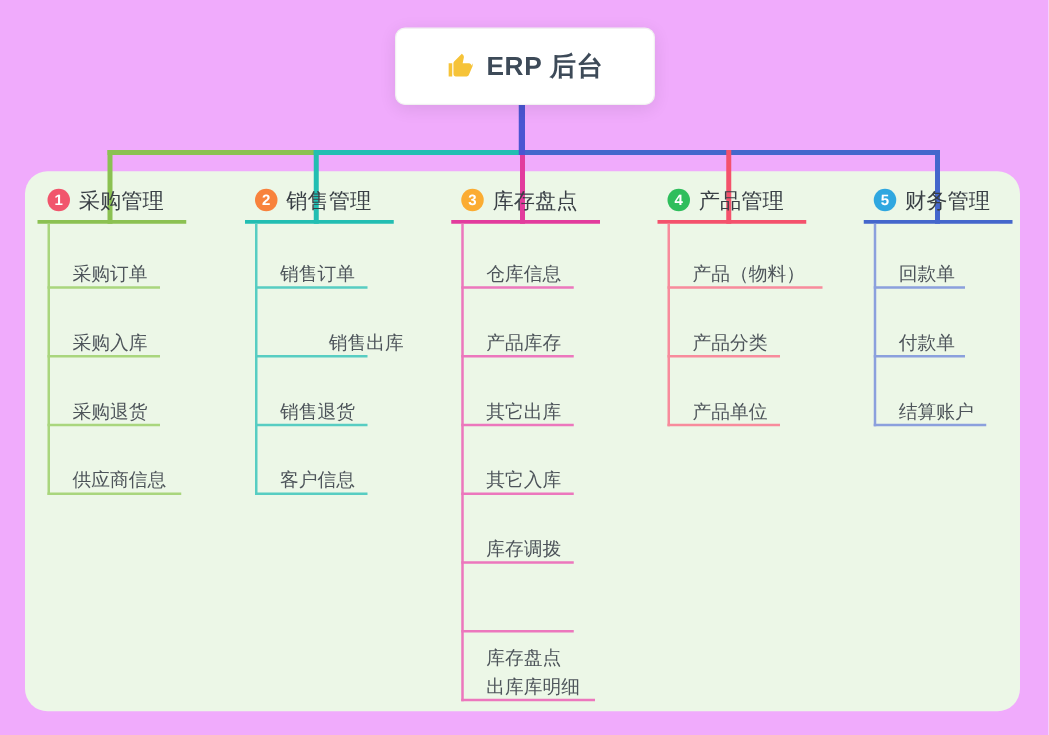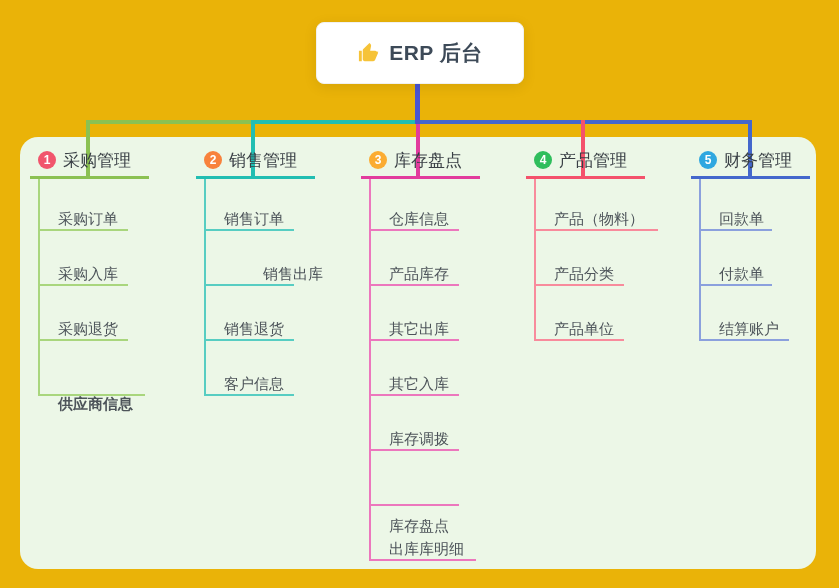--- a/index.html
+++ b/index.html
@@ -1,17 +1,17 @@
 <!DOCTYPE html>
 <html><head>
 <meta charset="utf-8">
 <style>
   html,body{margin:0;padding:0;background:#ffffff;}
   body{font-family:"Liberation Sans","DejaVu Sans",sans-serif;}
-  .stage{position:relative;width:839px;height:588px;background:#eab308;overflow:hidden;}
+  .stage{position:relative;width:839px;height:588px;background:#f0abfc;overflow:hidden;}
   .panel{position:absolute;border-radius:18px;}
   .line{position:absolute;}
   .root-card{position:absolute;display:flex;align-items:center;justify-content:center;
     background:#ffffff;border:1px solid #f1f1f1;border-radius:8px;
     box-shadow:0 3px 14px rgba(0,0,0,0.09);cursor:pointer;}
   .root-card .root-label{font-size:21px;font-weight:600;color:#3d4a58;letter-spacing:.5px;margin-left:9px;}
   .branch-header{position:absolute;display:flex;align-items:center;height:26px;cursor:pointer;}
   .badge{width:18px;height:18px;border-radius:50%;display:flex;align-items:center;justify-content:center;
     color:#fff;font-size:12px;font-weight:bold;flex:0 0 18px;}
   .branch-label{margin-left:7px;font-size:17px;color:#393f45;}
@@ -45,21 +45,21 @@
       <span class="branch-label">采购管理</span>
     </div>
     <div class="line" style="left: 30px; top: 176px; width: 119px; height: 3px; background: rgb(139, 193, 82);"></div>
     <div class="line" style="left: 38px; top: 179px; width: 2px; height: 217px; background: rgb(169, 214, 125);"></div>
     <div class="child-item" style="left: 58px; top: 205px; text-align: right;">采购订单</div>
     <div class="line" style="left: 38px; top: 229px; width: 90px; height: 2px; background: rgb(169, 214, 125);"></div>
     <div class="child-item" style="left: 58px; top: 260px;">采购入库</div>
     <div class="line" style="left: 38px; top: 284px; width: 90px; height: 2px; background: rgb(169, 214, 125);"></div>
     <div class="child-item" style="left: 58px; top: 315px;">采购退货</div>
     <div class="line" style="left: 38px; top: 339px; width: 90px; height: 2px; background: rgb(169, 214, 125);"></div>
-    <div class="child-item" style="left: 58px; top: 390px; font-weight: bold;">供应商信息</div>
+    <div class="child-item" style="left: 58px; top: 370px;">供应商信息</div>
     <div class="line" style="left: 38px; top: 394px; width: 107px; height: 2px; background: rgb(169, 214, 125);"></div>
     <div class="branch-header" style="left: 204px; top: 147px;">
       <span class="badge" style="background: rgb(248, 130, 60);">2</span>
       <span class="branch-label">销售管理</span>
     </div>
     <div class="line" style="left: 196px; top: 176px; width: 119px; height: 3px; background: rgb(34, 190, 178);"></div>
     <div class="line" style="left: 204px; top: 179px; width: 2px; height: 217px; background: rgb(87, 205, 194);"></div>
     <div class="child-item" style="left: 224px; top: 205px;">销售订单</div>
     <div class="line" style="left: 204px; top: 229px; width: 90px; height: 2px; background: rgb(87, 205, 194);"></div>
     <div class="child-item" style="left: 224px; top: 260px; margin-left: 39px;">销售出库</div>

